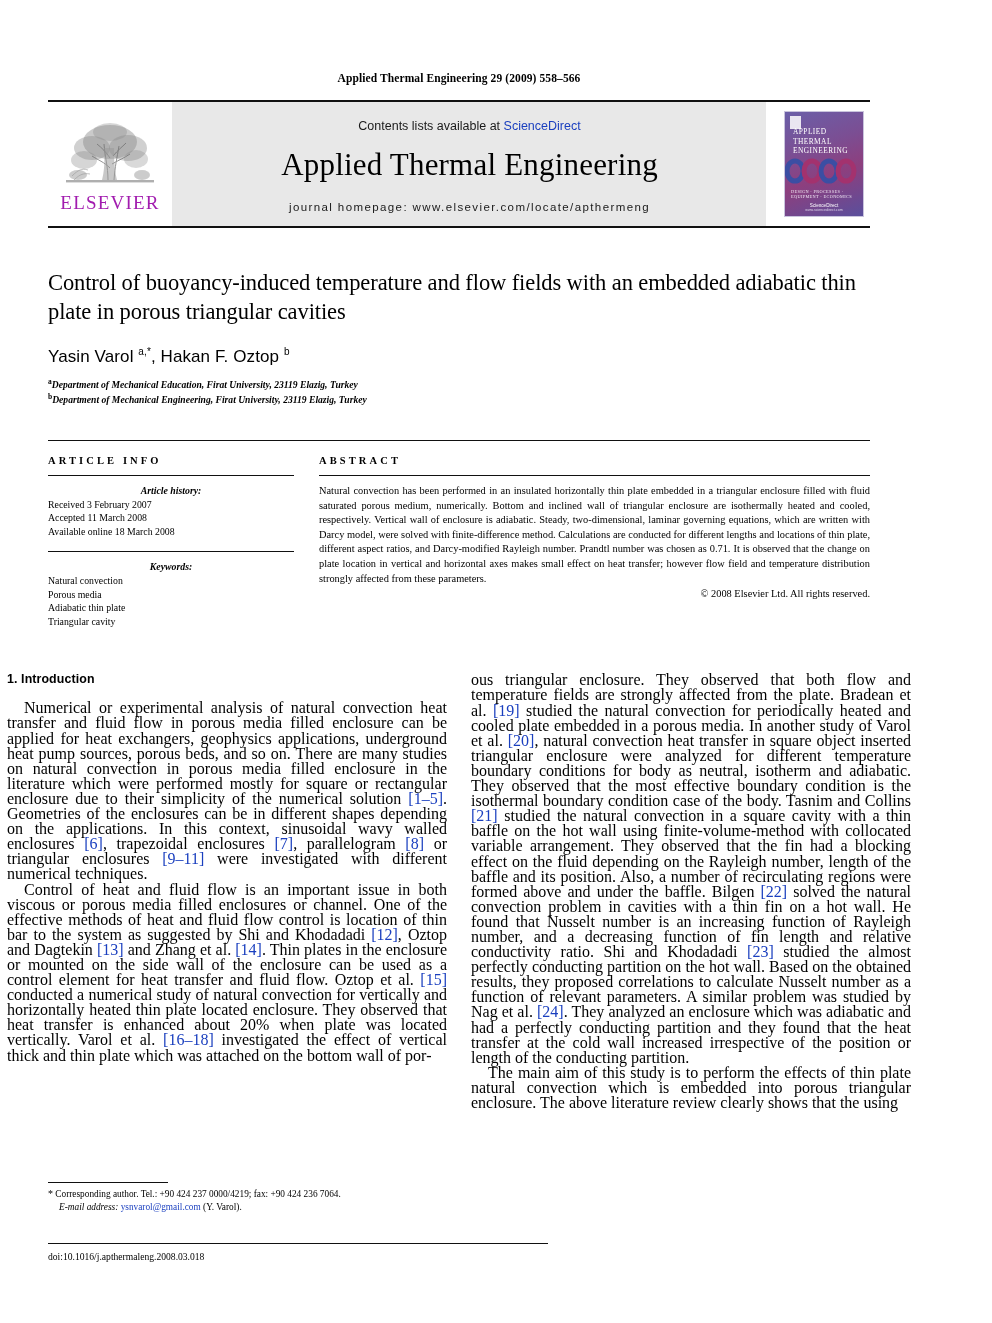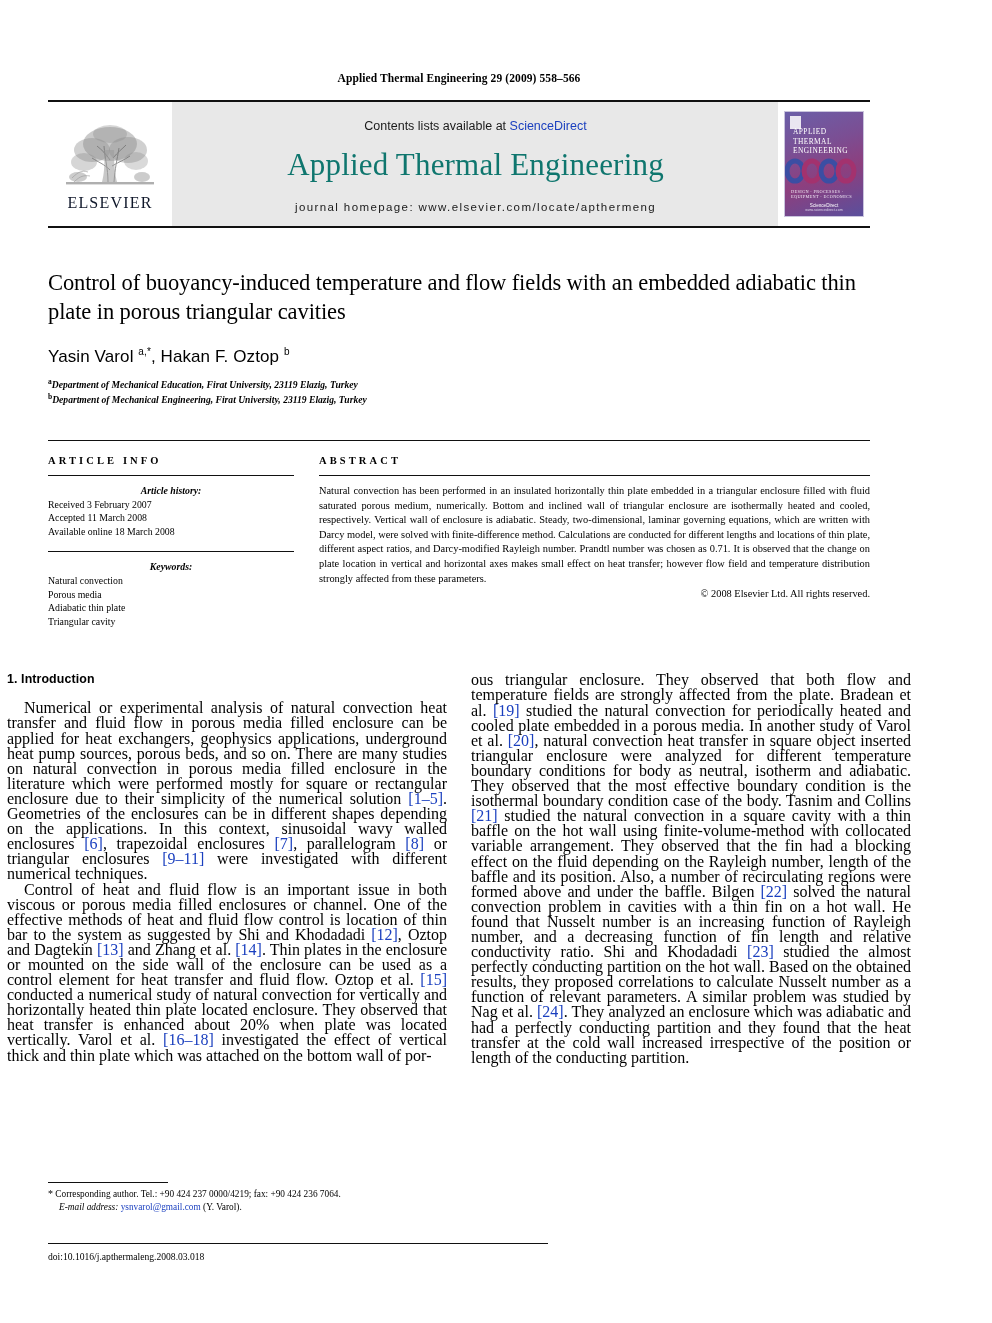--- a/index.html
+++ b/index.html
@@ -48,23 +48,23 @@
     flex: 0 0 124px;
     display: flex;
     flex-direction: column;
     align-items: center;
     justify-content: center;
     background: #ffffff;
     padding-top: 2px;
   }
   .tree-svg { display:block; }
   .elsevier-word {
-    color: #0f172a;
-    font-family: "Liberation Serif", serif;
-    font-size: 16px;
+    color: #a21caf;
+    font-family: "Liberation Serif", serif;
+    font-size: 19px;
     letter-spacing: 1.2px;
     line-height: 1;
     margin-top: 1px;
   }
   .journal-center {
     flex: 1 1 auto;
     background: #e8e8e8;
     display: flex;
     flex-direction: column;
     align-items: center;
@@ -77,38 +77,39 @@
     font-size: 12.5px;
     color: #1a1a1a;
     margin-top: 4px;
   }
   .contents-line .sd {
     color: #1a3fbf;
   }
   .journal-name {
     font-family: "Liberation Serif", serif;
     font-size: 31px;
-    color: #0f766e;
+    color: #000000;
     margin-top: 14px;
     letter-spacing: 0.2px;
   }
   .homepage-line {
     font-family: "Liberation Sans", sans-serif;
     font-size: 11.5px;
     letter-spacing: 1.4px;
     color: #1a1a1a;
     margin-top: 18px;
   }
   .cover-box {
     width: 92px;
     flex: 0 0 92px;
     display: flex;
     align-items: center;
     justify-content: center;
     background: #ffffff;
+    padding-left: 12px;
   }
   .cover-thumb {
     width: 78px;
     height: 104px;
     position: relative;
     overflow: hidden;
     background: linear-gradient(160deg, #6b5fa8 0%, #7b4e93 35%, #8d3f7e 60%, #5a4f9c 100%);
     border: 1px solid #c9c4dd;
   }
   .cover-logo {
@@ -416,20 +417,21 @@
     <div class="bcol">
       <h2 class="sec-title">
         <span>1.</span>
         <span>Introduction</span>
       </h2>
       <p class="body-p">Numerical or experimental analysis of natural convection heat transfer and fluid flow in porous media filled enclosure can be applied for heat exchangers, geophysics applications, underground heat pump sources, porous beds, and so on. There are many studies on natural convection in porous media filled enclosure in the literature which were performed mostly for square or rectangular enclosure due to their simplicity of the numerical solution <span class="ref">[1–5]</span>. Geometries of the enclosures can be in different shapes depending on the applications. In this context, sinusoidal wavy walled enclosures <span class="ref">[6]</span>, trapezoidal enclosures <span class="ref">[7]</span>, parallelogram <span class="ref">[8]</span> or triangular enclosures <span class="ref">[9–11]</span> were investigated with different numerical techniques.</p>
       <p class="body-p">Control of heat and fluid flow is an important issue in both viscous or porous media filled enclosures or channel. One of the effective methods of heat and fluid flow control is location of thin bar to the system as suggested by Shi and Khodadadi <span class="ref">[12]</span>, Oztop and Dagtekin <span class="ref">[13]</span> and Zhang et al. <span class="ref">[14]</span>. Thin plates in the enclosure or mounted on the side wall of the enclosure can be used as a control element for heat transfer and fluid flow. Oztop et al. <span class="ref">[15]</span> conducted a numerical study of natural convection for vertically and horizontally heated thin plate located enclosure. They observed that heat transfer is enhanced about 20% when plate was located vertically. Varol et al. <span class="ref">[16–18]</span> investigated the effect of vertical thick and thin plate which was attached on the bottom wall of por-</p>
     </div>
     <div class="bcol">
       <p class="body-p cont">ous triangular enclosure. They observed that both flow and temperature fields are strongly affected from the plate. Bradean et al. <span class="ref">[19]</span> studied the natural convection for periodically heated and cooled plate embedded in a porous media. In another study of Varol et al. <span class="ref">[20]</span>, natural convection heat transfer in square object inserted triangular enclosure were analyzed for different temperature boundary conditions for body as neutral, isotherm and adiabatic. They observed that the most effective boundary condition is the isothermal boundary condition case of the body. Tasnim and Collins <span class="ref">[21]</span> studied the natural convection in a square cavity with a thin baffle on the hot wall using finite-volume-method with collocated variable arrangement. They observed that the fin had a blocking effect on the fluid depending on the Rayleigh number, length of the baffle and its position. Also, a number of recirculating regions were formed above and under the baffle. Bilgen <span class="ref">[22]</span> solved the natural convection problem in cavities with a thin fin on a hot wall. He found that Nusselt number is an increasing function of Rayleigh number, and a decreasing function of fin length and relative conductivity ratio. Shi and Khodadadi <span class="ref">[23]</span> studied the almost perfectly conducting partition on the hot wall. Based on the obtained results, they proposed correlations to calculate Nusselt number as a function of relevant parameters. A similar problem was studied by Nag et al. <span class="ref">[24]</span>. They analyzed an enclosure which was adiabatic and had a perfectly conducting partition and they found that the heat transfer at the cold wall increased irrespective of the position or length of the conducting partition.</p>
+      <p class="body-p">The main aim of this study is to perform the effects of thin plate natural convection which is embedded into porous triangular enclosure. The above literature review clearly shows that the using</p>
     </div>
   </div>
 
   <div class="footnote">
     <div class="fn-rule"></div>
     <div class="fn-line">
       <span class="star">*</span>
       <span>Corresponding author. Tel.: +90 424 237 0000/4219; fax: +90 424 236 7064.</span>
     </div>
     <div class="fn-line" style="padding-left:11px;text-indent:0">

